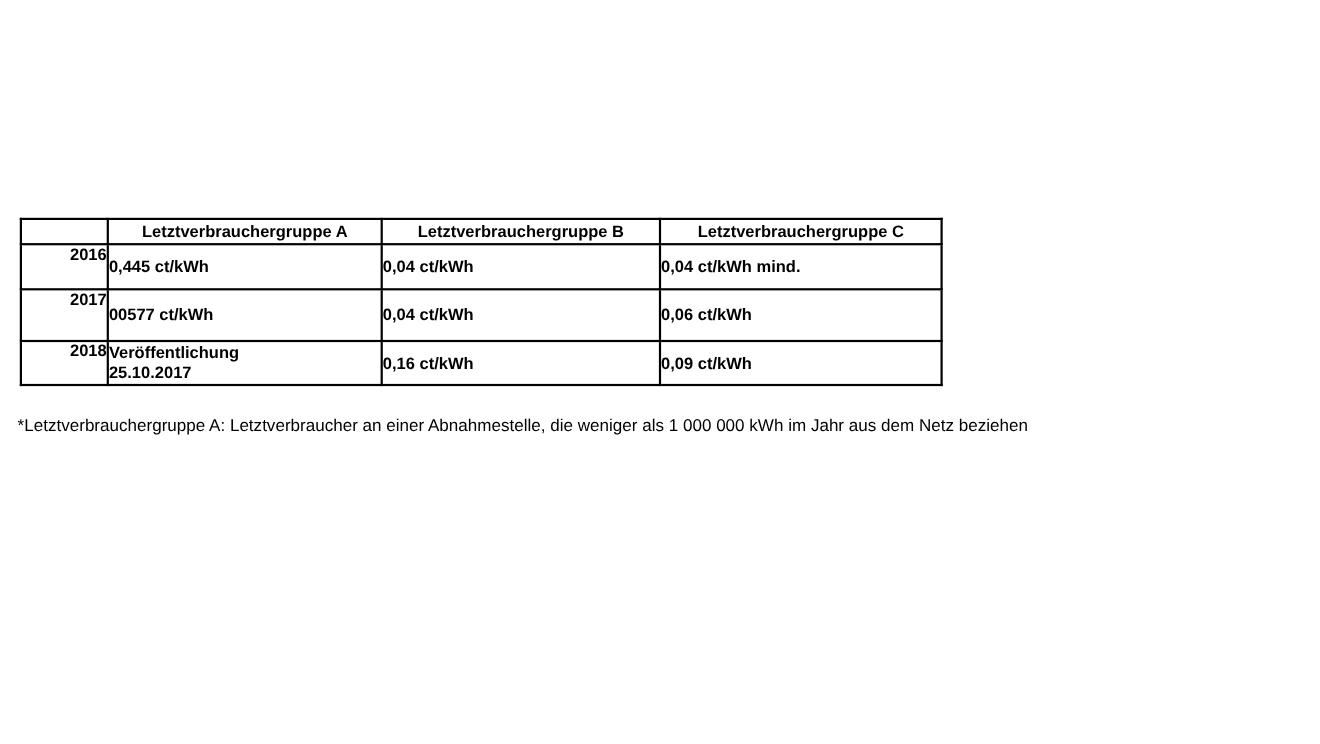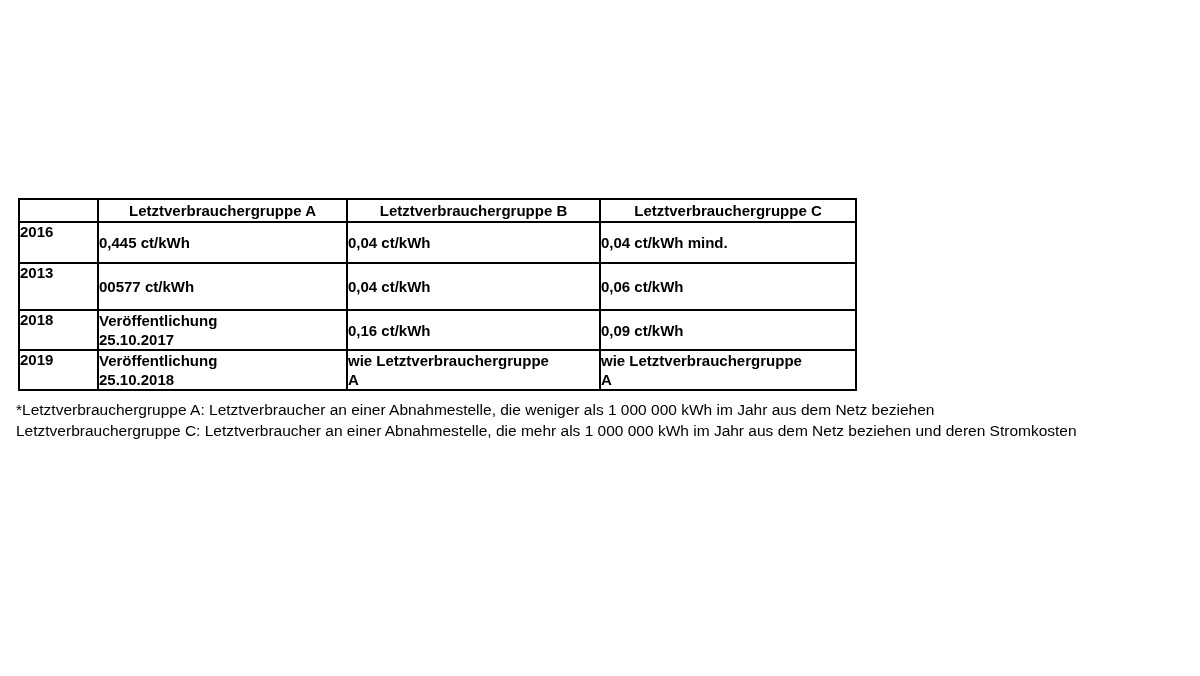--- a/index.html
+++ b/index.html
@@ -44,38 +44,38 @@
 
   th.head {
     font-size: 15px;
     font-weight: bold;
     text-align: center;
     vertical-align: middle;
   }
   td.year {
     font-size: 15px;
     font-weight: bold;
-    text-align: left;
+    text-align: right;
     vertical-align: top;
     padding-top: 2px;
   }
   td.val {
     font-size: 15px;
     font-weight: bold;
     text-align: left;
     vertical-align: middle;
     padding-left: 12px;
     padding-right: 4px;
     white-space: pre-line;
     line-height: 19px;
   }
   .footnote {
     position: absolute;
     left: 16px;
-    top: 399px;
+    top: 377px;
     font-size: 15.5px;
     line-height: 21px;
   }
   .footnote .fline {
     white-space: nowrap;
   }
 </style>
 </head>
 <body>
 
@@ -94,41 +94,31 @@
       <th class="head">Letztverbrauchergruppe B</th>
       <th class="head">Letztverbrauchergruppe C</th>
     </tr>
     <tr class="r-2016">
       <td class="year">2016</td>
       <td class="val">0,445 ct/kWh</td>
       <td class="val">0,04 ct/kWh</td>
       <td class="val">0,04 ct/kWh mind.</td>
     </tr>
     <tr class="r-2017">
-      <td class="year">2013</td>
+      <td class="year">2017</td>
       <td class="val">00577 ct/kWh</td>
       <td class="val">0,04 ct/kWh</td>
       <td class="val">0,06 ct/kWh</td>
     </tr>
     <tr class="r-2018">
       <td class="year">2018</td>
       <td class="val">Veröffentlichung
 25.10.2017</td>
       <td class="val">0,16 ct/kWh</td>
       <td class="val">0,09 ct/kWh</td>
     </tr>
-    <tr class="r-2019">
-      <td class="year">2019</td>
-      <td class="val">Veröffentlichung
-25.10.2018</td>
-      <td class="val">wie Letztverbrauchergruppe
-A</td>
-      <td class="val">wie Letztverbrauchergruppe
-A</td>
-    </tr>
   </tbody>
     </table>
 </div>
 
 <div class="footnote">
   <div class="fline">*Letztverbrauchergruppe A: Letztverbraucher an einer Abnahmestelle, die weniger als 1 000 000 kWh im Jahr aus dem Netz beziehen</div>
-  <div class="fline">Letztverbrauchergruppe C: Letztverbraucher an einer Abnahmestelle, die mehr als 1 000 000 kWh im Jahr aus dem Netz beziehen und deren Stromkosten</div>
 </div>
 
 </body></html>

